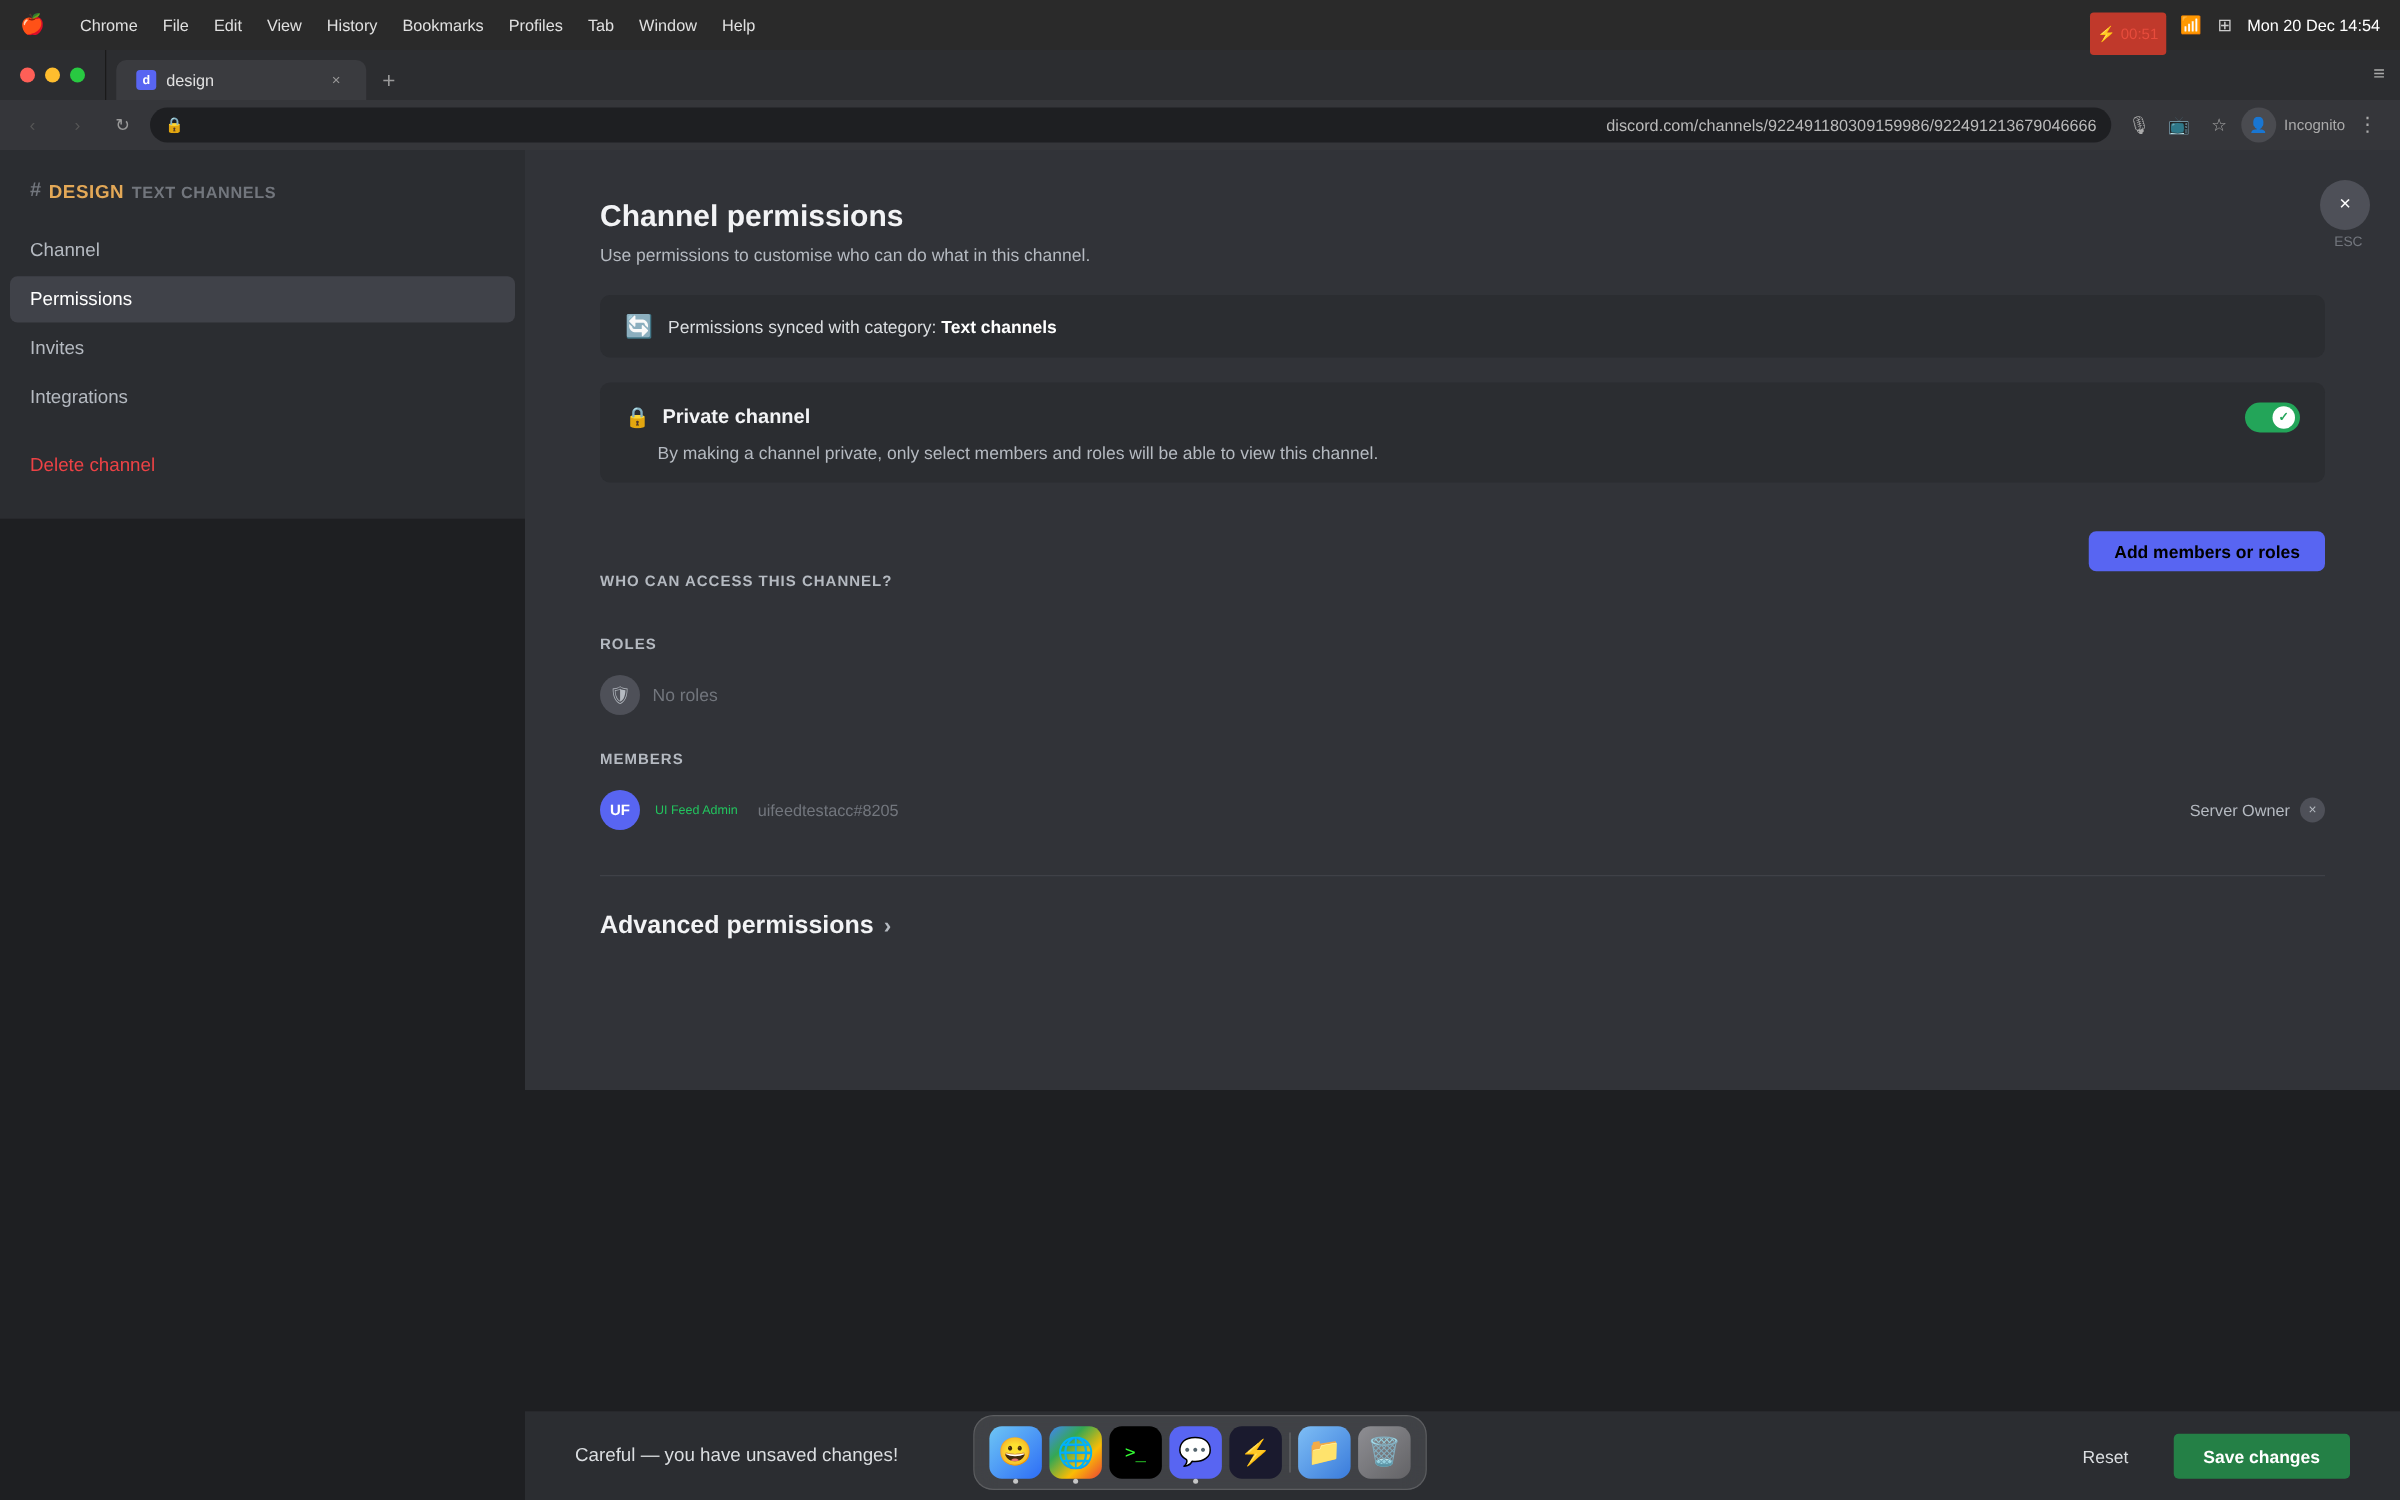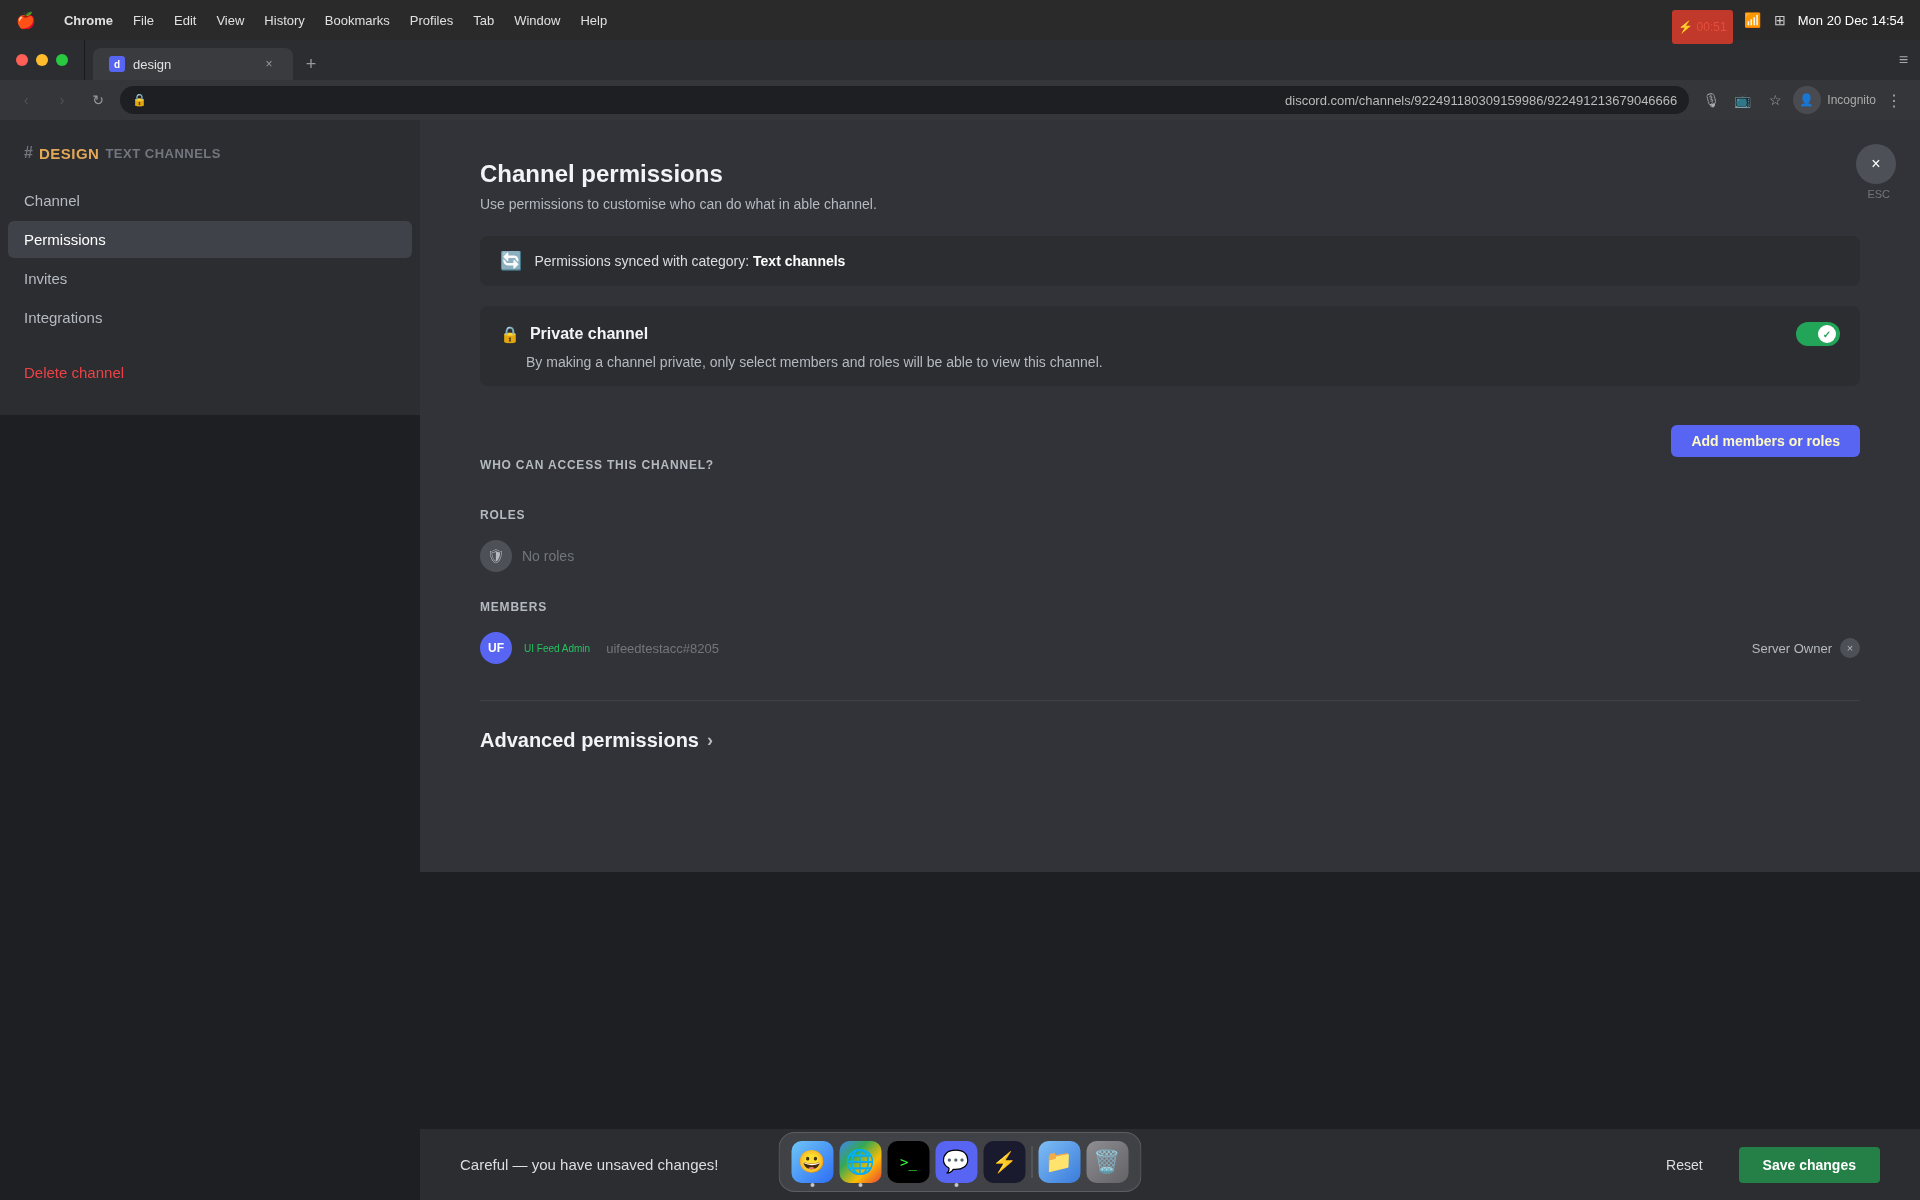--- a/index.html
+++ b/index.html
@@ -38,21 +38,21 @@
       align-items: center;
       gap: 4px;
     }
     .mac-menu-item {
       color: #e0e0e0;
       font-size: 13px;
       padding: 2px 8px;
       cursor: pointer;
     }
     .mac-menu-item.bold {
-      font-weight: 700;
+      font-weight: 400;
     }
     .mac-topbar-right {
       display: flex;
       align-items: center;
       gap: 12px;
       color: #e0e0e0;
       font-size: 13px;
     }
     .mac-time {
       font-size: 13px;
@@ -392,21 +392,21 @@
     .section-title {
       font-size: 12px;
       font-weight: 700;
       color: #b5bac1;
       text-transform: uppercase;
       letter-spacing: 0.8px;
       margin-top: 48px;
     }
     .add-btn {
       background: #5865f2;
-      color: #fef9c3;
+      color: #000000;
       border: none;
       border-radius: 6px;
       padding: 8px 20px;
       font-size: 14px;
       font-weight: 600;
       cursor: pointer;
     }
 
     
     .section-label {
@@ -698,21 +698,21 @@
   </div>
 
   <div class="main-content">
 
     <div class="close-btn">
       <span>×</span>
     </div>
     <div class="esc-label">ESC</div>
 
     <h1 class="page-title">Channel permissions</h1>
-    <p class="page-subtitle">Use permissions to customise who can do what in able channel.</p>
+    <p class="page-subtitle">Use permissions to customise who can do what in this channel.</p>
 
     <div class="sync-notice">
       <span class="sync-icon">🔄</span>
       <span class="sync-text">
         <span>Permissions synced with category: </span><strong>Text channels</strong>
       </span>
     </div>
 
     <div class="private-channel-card">
       <div class="private-channel-header">

